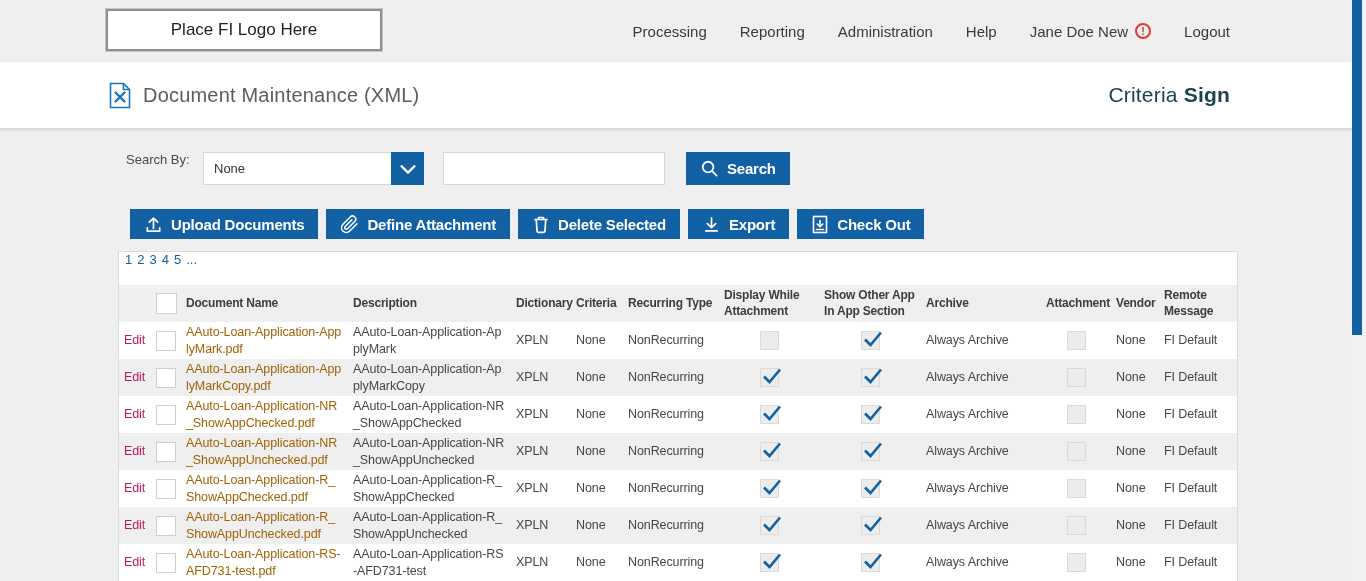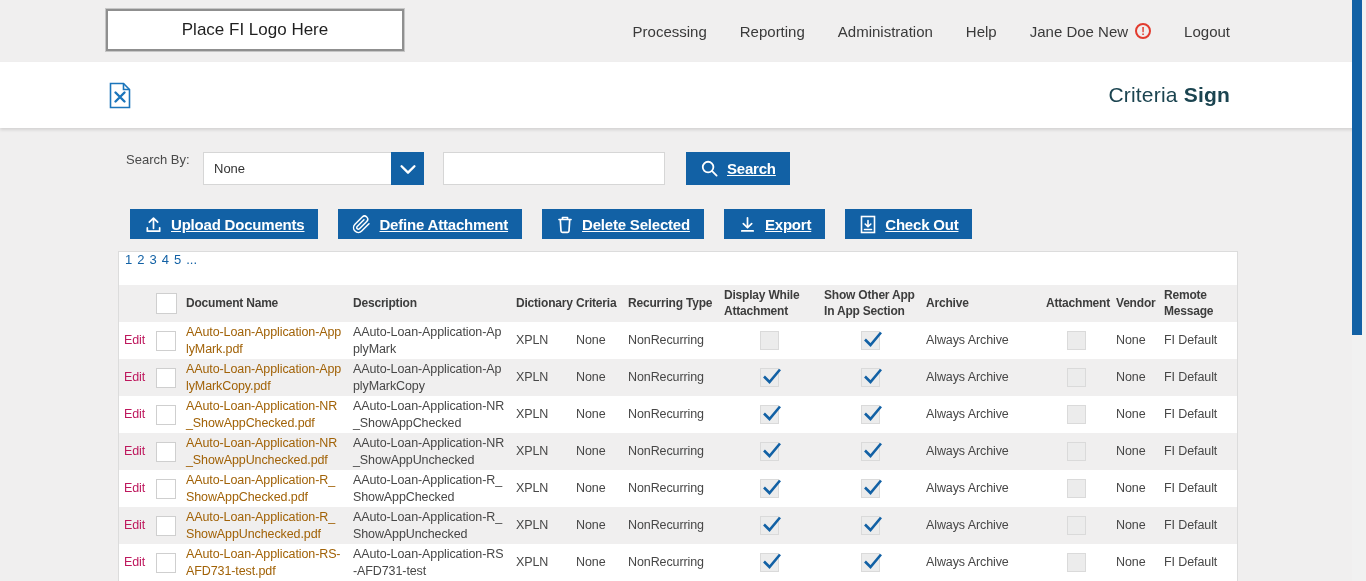--- a/index.html
+++ b/index.html
@@ -1,21 +1,21 @@
 <!DOCTYPE html>
 <html><head>
 <meta charset="utf-8">
 <style>
   * { margin:0; padding:0; box-sizing:border-box; }
   html,body { width:1366px; height:581px; overflow:hidden; background:#f0efef;
     font-family:"Liberation Sans", sans-serif; }
 
   
   .topbar { position:relative; height:62px; background:#f0efef; }
-  .logo-box { position:absolute; left:106px; top:9px; width:298px; height:42px;
+  .logo-box { position:absolute; left:106px; top:9px; width:276px; height:42px;
     background:#fff; border:2px solid #8f8f8f; outline:1px solid #c6c6c6;
     display:flex; align-items:center; justify-content:center;
     font-size:17px; color:#1f1f1f; }
   .topnav { position:absolute; right:136px; top:0; height:62px;
     display:flex; align-items:center; gap:33px; }
   .topnav a { font-size:15px; color:#3a3a3a; text-decoration:none; cursor:pointer;
     display:flex; align-items:center; gap:7px; white-space:nowrap; }
   .alert-ico { width:16px; height:16px; border:2px solid #e23b2e; border-radius:50%;
     color:#e23b2e; font-size:11px; font-weight:bold; line-height:12px;
     display:flex; align-items:center; justify-content:center; }
@@ -36,25 +36,25 @@
   .select { position:relative; width:221px; height:33px; background:#fff;
     border:1px solid #d6d6d6; display:flex; align-items:center;
     padding-left:10px; font-size:13px; color:#333; cursor:pointer; }
   .select-btn { position:absolute; right:-1px; top:-1px; width:33px; height:33px;
     background:#1261a5; display:flex; align-items:center; justify-content:center; }
   .search-input { margin-left:19px; width:222px; height:33px; border:1px solid #d6d6d6;
     padding:0 8px; font-size:13px; color:#333; background:#fff; outline:none; }
   .btn { height:33px; background:#1261a5; color:#fff; border:none; cursor:pointer;
     display:inline-flex; align-items:center; gap:8px; padding:0 14px;
     font-family:"Liberation Sans", sans-serif; font-size:15px; font-weight:700;
-    letter-spacing:-.2px; white-space:nowrap;text-decoration:underline; }
+    letter-spacing:-.2px; white-space:nowrap; }
   .btn-search { margin-left:21px; min-width:97px; }
 
   
-  .actions-row { margin:24px 12px 0 130px; display:flex; gap:20px; }
+  .actions-row { margin:24px 12px 0 130px; display:flex; gap:8px; }
   .actions-row .btn { height:30px; }
 
   
   .table-card { margin:12px 0 0 118px; width:1120px; background:#fff;
     border:1px solid #dcdcdc; }
   .pagination { padding:0 6px 6px 6px; font-size:13px; height:33px; }
   .pagination a { color:#1261a5; text-decoration:none; margin-right:5px; cursor:pointer; }
 
   table { width:100%; border-collapse:collapse; table-layout:fixed;
     font-size:12.5px; color:#474747; letter-spacing:-.1px; }
@@ -104,20 +104,21 @@
 </header>
 
 <div class="titlebar">
   <span class="doc-icon">
     <svg width="24" height="27" viewBox="0 0 24 27" fill="none">
       <path d="M2.5 1.5 h13 l6 6 v18 h-19 z" stroke="#1b75bb" stroke-width="1.6" fill="#fff"></path>
       <path d="M15.5 1.5 v6 h6" stroke="#1b75bb" stroke-width="1.6" fill="none"></path>
       <path d="M7.5 10.5 L16.5 19.5 M16.5 10.5 L7.5 19.5" stroke="#1b75bb" stroke-width="2.4" stroke-linecap="round"></path>
     </svg>
   </span>
+  <h1 class="page-title">Document Maintenance (XML)</h1>
   <div class="brand">
     <span>Criteria</span>
     <b>Sign</b>
   </div>
 </div>
 
 <div class="search-row">
   <span class="search-label">Search By:</span>
   <div class="select">
     <span>None</span>

